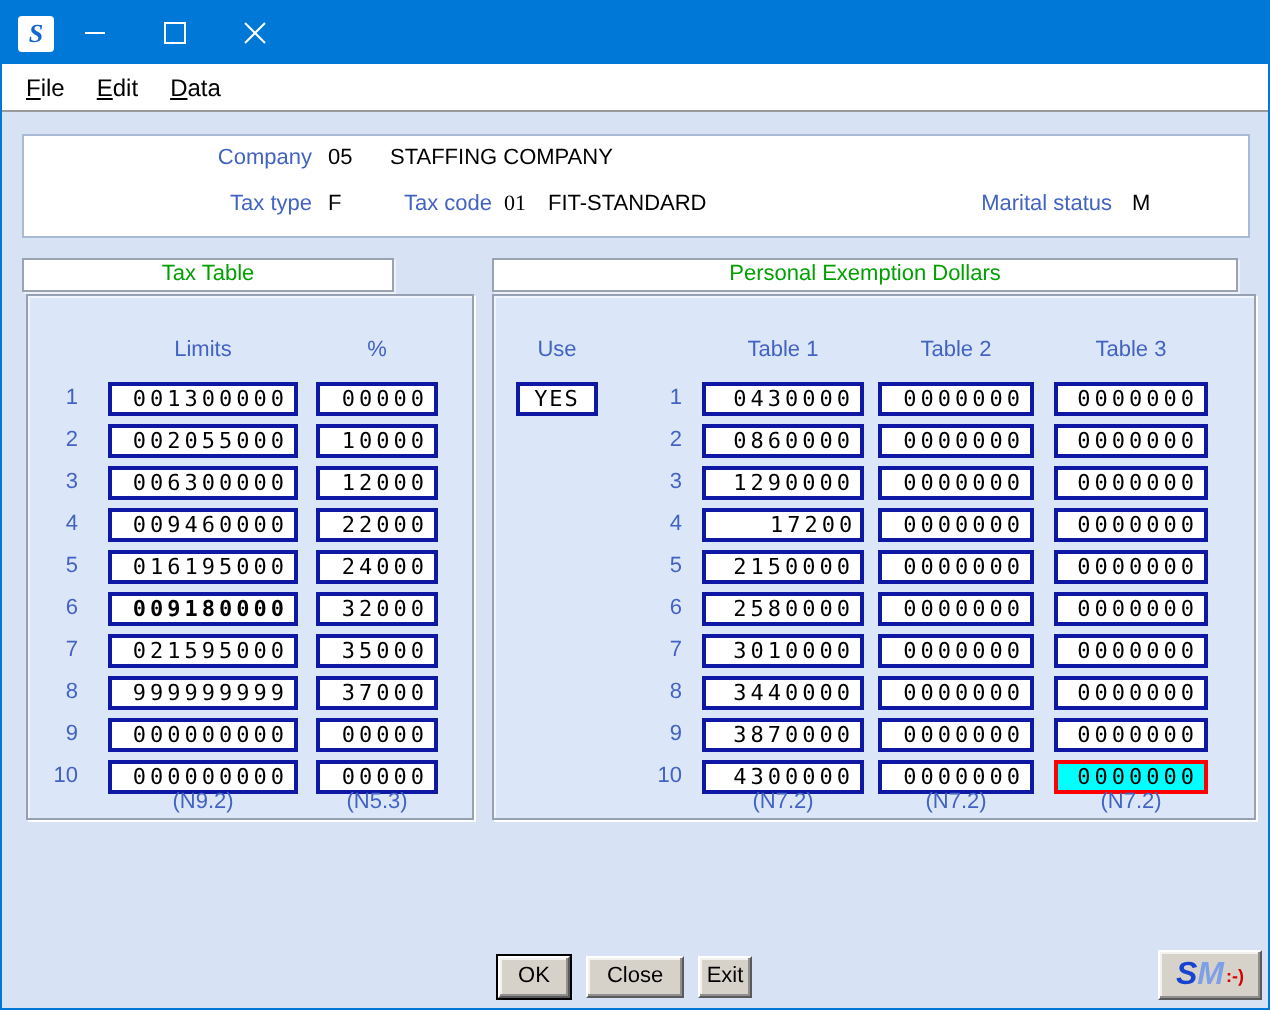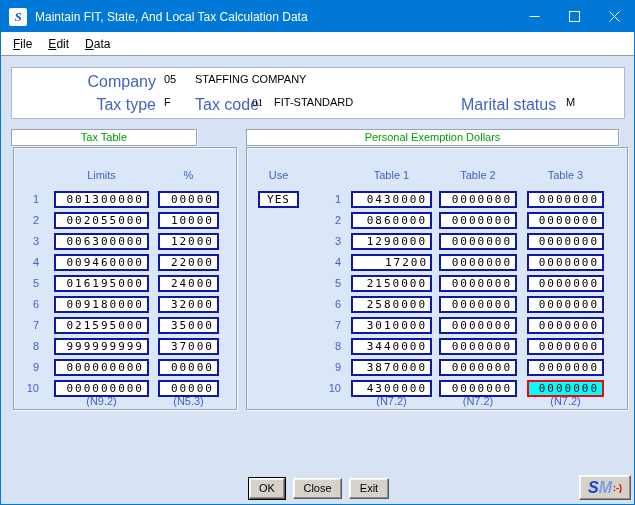--- a/index.html
+++ b/index.html
@@ -18,21 +18,21 @@
   .win-btn { width:40px; height:100%; display:flex; align-items:center; justify-content:center; }
   
   .menubar { position:absolute; top:31px; left:0; right:0; height:24px; background:#fff;
              border-bottom:1px solid #9a9a9a; display:flex; align-items:center;
              padding-left:4px; font-size:12px; color:#000; }
   .menu-item { display:inline-block; padding:3px 8px; }
   .menu-item::first-letter { text-decoration:underline; }
   
   .header-box { position:absolute; left:10px; top:66px; width:614px; height:52px;
                 background:#fff; border:1px solid #a9bbd4; }
-  .hlabel { position:absolute; color:#4263c2; font-size:16px; white-space:nowrap; }
+  .hlabel { position:absolute; color:#4263c2; font-size:11px; white-space:nowrap; }
   .hvalue { position:absolute; color:#000; font-size:11px; white-space:nowrap; }
   .r-align { text-align:right; }
   
   .strip { position:absolute; top:128px; height:17px; background:#fff;
            border:1px solid #9aa4b0; box-shadow:1px 1px 0 #eef2f8;
            text-align:center; font-size:11px; color:#00a000; line-height:14px; }
   
   .panel { position:absolute; top:146px; height:263px; background:#dbe6f8;
            border:1px solid #96a2b4; box-shadow:inset 1px 1px 0 #f0f5fc, 1px 1px 0 #ffffff; }
   .colhead, .fmt { position:absolute; color:#4263c2; font-size:11px; text-align:center;
@@ -59,21 +59,20 @@
 </style>
 </head>
 <body>
 
 <div class="window">
 
   <div class="titlebar">
     <div class="app-icon">
       <span>S</span>
     </div>
-    <div class="title">Maintain FIT, State, And Local Tax Calculation Data</div>
     <div class="win-controls">
       <div class="win-btn">
         <svg width="11" height="11">
             <line x1="0.5" y1="5.5" x2="10.5" y2="5.5" stroke="#fff" stroke-width="1"></line>
           </svg>
       </div>
       <div class="win-btn">
         <svg width="11" height="11">
             <rect x="0.5" y="0.5" width="10" height="10" fill="none" stroke="#fff" stroke-width="1"></rect>
           </svg>
@@ -123,21 +122,21 @@
   <div class="rnum" style="left:14px; top:234px;">3</div>
   <input class="field" style="left: 53px; top: 232px; width: 95px;" readonly="" value="006300000">
   <input class="field" style="left: 157px; top: 232px; width: 61px;" readonly="" value="12000">
   <div class="rnum" style="left:14px; top:255px;">4</div>
   <input class="field" style="left: 53px; top: 253px; width: 95px;" readonly="" value="009460000">
   <input class="field" style="left: 157px; top: 253px; width: 61px;" readonly="" value="22000">
   <div class="rnum" style="left:14px; top:276px;">5</div>
   <input class="field" style="left: 53px; top: 274px; width: 95px;" readonly="" value="016195000">
   <input class="field" style="left: 157px; top: 274px; width: 61px;" readonly="" value="24000">
   <div class="rnum" style="left:14px; top:297px;">6</div>
-  <input class="field" style="left: 53px; top: 295px; width: 95px;" readonly="" value="009180000">
+  <input class="field" style="left: 53px; top: 295px; width: 95px; font-weight: bold;" readonly="" value="009180000">
   <input class="field" style="left: 157px; top: 295px; width: 61px;" readonly="" value="32000">
   <div class="rnum" style="left:14px; top:318px;">7</div>
   <input class="field" style="left: 53px; top: 316px; width: 95px;" readonly="" value="021595000">
   <input class="field" style="left: 157px; top: 316px; width: 61px;" readonly="" value="35000">
   <div class="rnum" style="left:14px; top:339px;">8</div>
   <input class="field" style="left: 53px; top: 337px; width: 95px;" readonly="" value="999999999">
   <input class="field" style="left: 157px; top: 337px; width: 61px;" readonly="" value="37000">
   <div class="rnum" style="left:14px; top:360px;">9</div>
   <input class="field" style="left: 53px; top: 358px; width: 95px;" readonly="" value="000000000">
   <input class="field" style="left: 157px; top: 358px; width: 61px;" readonly="" value="00000">
@@ -193,21 +192,21 @@
   <div class="rnum" style="left:316px; top:381px;">10</div>
   <input class="field" style="left: 350px; top: 379px; width: 81px;" readonly="" value="4300000">
   <input class="field" style="left: 438px; top: 379px; width: 78px;" readonly="" value="0000000">
   <input class="field focused" style="left: 526px; top: 379px; width: 77px;" readonly="" value="0000000">
   <div class="fmt" style="left:350px; top:394px; width:81px;">(N7.2)</div>
   <div class="fmt" style="left:438px; top:394px; width:78px;">(N7.2)</div>
   <div class="fmt" style="left:526px; top:394px; width:77px;">(N7.2)</div>
 
   <div class="btn default" style="left:248px; top:477px; width:36px;">OK</div>
   <div class="btn" style="left:292px; top:477px; width:49px;">Close</div>
-  <div class="btn" style="left:348px; top:477px; width:40px;">Exit</div>
+  <div class="btn" style="left:348px; top:477px; width:27px;">Exit</div>
 
   <div class="logo-btn">
     <span class="logo-s">S</span>
       <span class="logo-m">M</span>
       <span class="logo-smile">:-)</span>
   </div>
 
 </div>
 
 </body></html>

